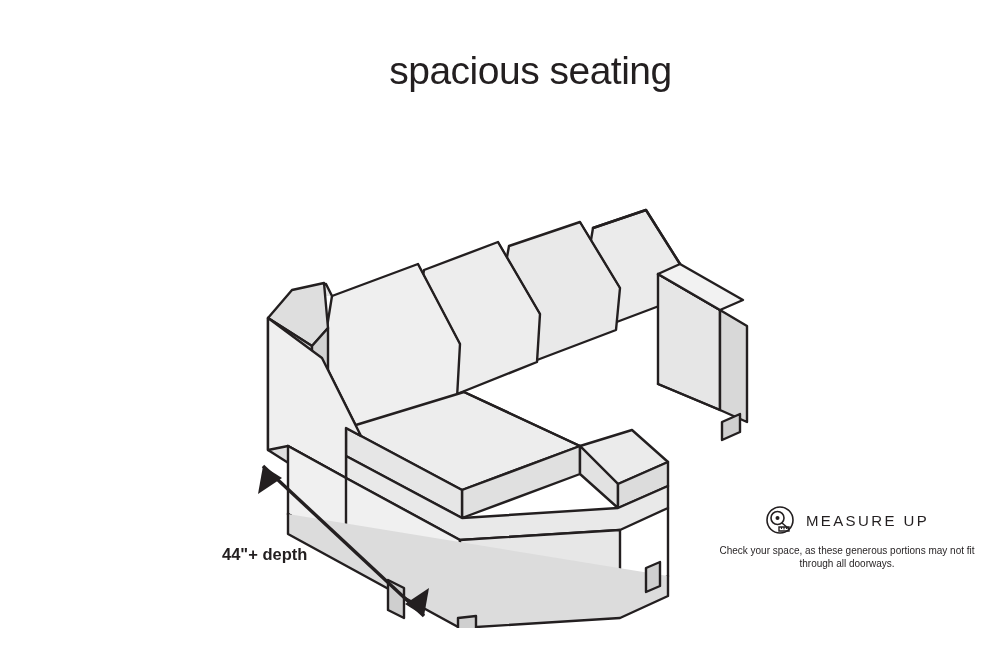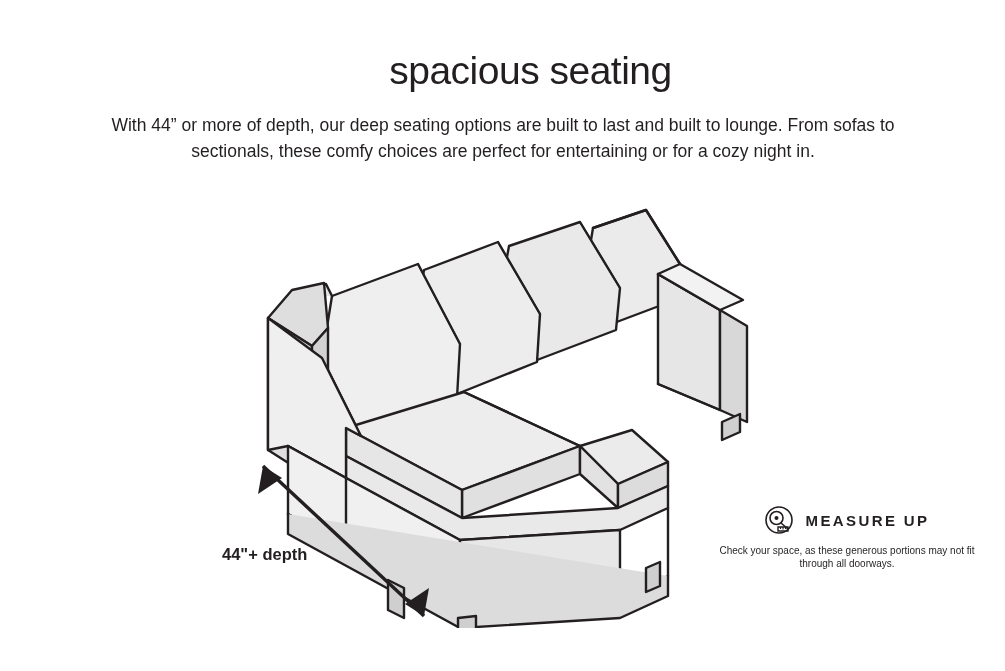--- a/index.html
+++ b/index.html
@@ -69,21 +69,21 @@
   }
   .measure-head {
     display: flex;
     align-items: center;
     justify-content: center;
     gap: 11px;
     margin-bottom: 9px;
   }
   .measure-title {
     font-size: 15px;
-    font-weight: bold;
+    font-weight: normal;
     letter-spacing: 2.4px;
     color: #231f20;
   }
   .measure-note {
     font-size: 10px;
     line-height: 1.32;
     color: #231f20;
   }
   .mi {
     display: block;
@@ -91,21 +91,20 @@
     height: 30px;
   }
 </style>
 </head>
 <body>
 
 <div class="page">
 
   <div class="headline">spacious seating</div>
 
-  <div class="subhead">With 44” or more of depth, our deep seating options are built to last and built to lounge. From sofas to sectionals, these comfy choices are perfect for entertaining or for a cozy night in.</div>
 
   <div class="illustration">
     <svg viewBox="0 0 560 450" width="560" height="450" xmlns="http://www.w3.org/2000/svg">
       <g fill="none" stroke="#231f20" stroke-width="2.4" stroke-linejoin="round" stroke-linecap="round">
 
         <path d="M365 50 L418 32 L452 86 L447 122 L386 145 L358 92 Z" fill="#ebebeb"></path>
         <path d="M365 50 L418 32 L452 86" fill="none"></path>
         <path d="M281 68 L352 44 L392 110 L388 152 L309 182 L272 118 Z" fill="#e9e9e9"></path>
         <path d="M196 92 L270 64 L312 136 L309 184 L224 218 L186 148 Z" fill="#ededed"></path>
         <path d="M104 118 L190 86 L232 166 L229 220 L133 258 L94 180 Z" fill="#efefef"></path>

